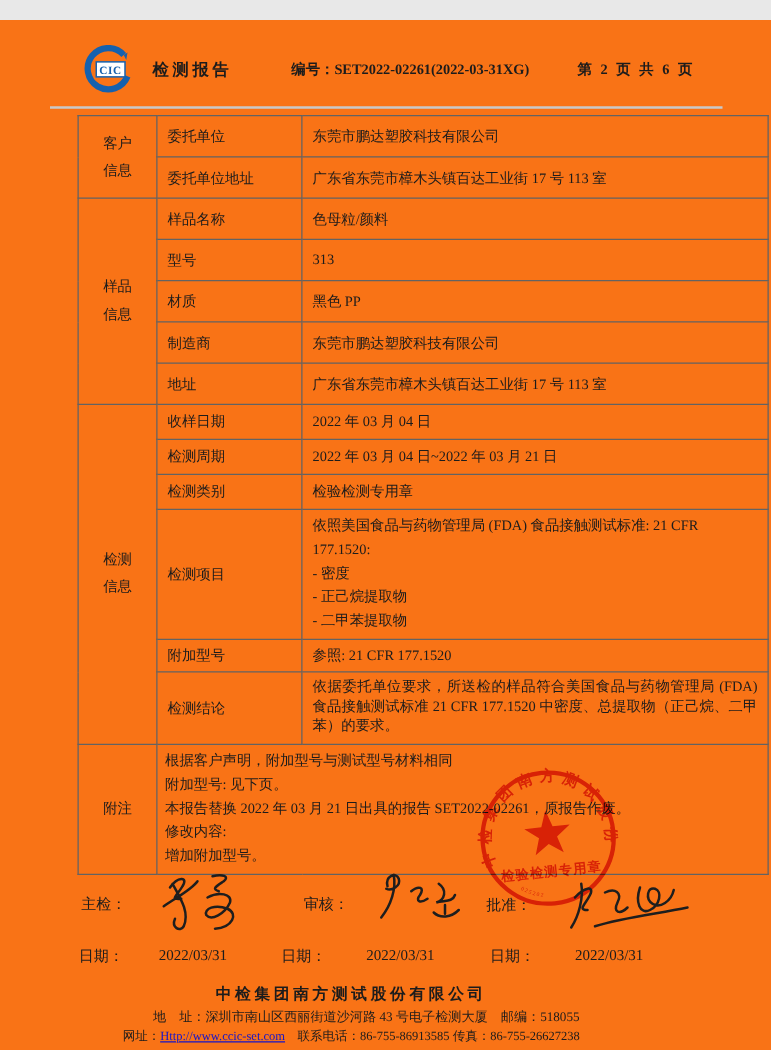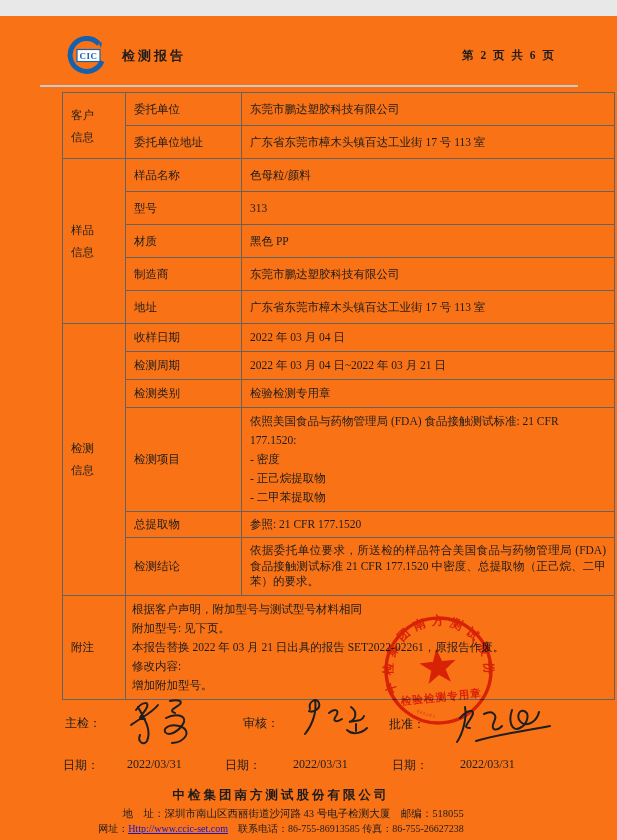--- a/index.html
+++ b/index.html
@@ -11,21 +11,21 @@
   }
   
   .logo { position:absolute; left:66px; top:20px; width:42px; height:40px; }
   .hdr-title { position:absolute; left:122px; top:31px; font-size:13px; font-weight:bold; letter-spacing:3px; }
   .hdr-no { position:absolute; left:233px; top:32px; font-size:11.5px; font-weight:bold; }
   .hdr-page { position:absolute; left:462px; top:32px; font-size:11.5px; font-weight:bold; letter-spacing:2px; }
   .hdr-rule { position:absolute; left:40px; top:69px; width:538px; height:0; border-top:2px solid #c9c9c9; }
   
   table.report { position:absolute; left:62px; top:76px; width:501px; border-collapse:collapse; table-layout:fixed; }
   table.report td { border:1px solid #636363; font-size:11.5px; vertical-align:middle; padding:0 8px; overflow:hidden; }
-  td.sec { width:46px; white-space:pre-line; line-height:22px; padding:0 2px; }
+  td.sec { width:46px; text-align:center; white-space:pre-line; line-height:22px; padding:0 2px; }
   td.fld { width:99px; padding-left:10px; }
   td.val { width:356px; padding-left:12px; }
   .preline { white-space:pre-line; line-height:19px; padding-top:4px !important; padding-bottom:4px !important; }
   .just { text-align:justify; line-height:15.5px; padding-top:5px !important; padding-bottom:5px !important; }
   tr.h33 { height:33px; } tr.h28 { height:28px; } tr.h26 { height:26px; }
   
   .sig-label, .date-label, .date-value { position:absolute; font-size:12px; }
   .sig-svg { position:absolute; }
   .sig-svg path { fill:none; stroke:#1e1e1e; stroke-width:2; stroke-linecap:round; }
   
@@ -43,20 +43,21 @@
 
 <div class="page">
 
   <svg class="logo" viewBox="0 0 42 40">
     <path d="M 33,8 A 16.5,16.5 0 1 0 36,25" fill="none" stroke="#1661ae" stroke-width="5"></path>
     <path d="M 33,8 l 3,-2 l -1,6 z" fill="#1661ae"></path>
     <rect x="11" y="13.5" width="23" height="12" fill="#ffffff" stroke="#1661ae" stroke-width="1.2"></rect>
     <text x="22.5" y="23" text-anchor="middle" font-size="9" font-weight="bold" fill="#1661ae" font-family="Liberation Serif, serif" letter-spacing="0.5">CIC</text>
   </svg>
   <div class="hdr-title">检测报告</div>
+  <div class="hdr-no"><span>编号：</span><span>SET2022-02261(2022-03-31XG)</span></div>
   <div class="hdr-page">第 2 页 共 6 页</div>
   <div class="hdr-rule"></div>
 
   <table class="report">
 
     <tbody>
         <tr class="h33">
       <td class="sec" rowspan="2">客户
 信息</td>
       <td class="fld">委托单位</td>
@@ -106,21 +107,21 @@
     </tr>
     <tr>
       <td class="fld">检测项目</td>
       <td class="val preline">依照美国食品与药物管理局 (FDA) 食品接触测试标准: 21 CFR
 177.1520:
 - 密度
 - 正己烷提取物
 - 二甲苯提取物</td>
     </tr>
     <tr class="h26">
-      <td class="fld">总提取物</td>
+      <td class="fld">附加型号</td>
       <td class="val">参照: 21 CFR 177.1520</td>
     </tr>
     <tr>
       <td class="fld">检测结论</td>
       <td class="val just">依据委托单位要求，所送检的样品符合美国食品与药物管理局 (FDA) 食品接触测试标准 21 CFR 177.1520 中密度、总提取物（正己烷、二甲苯）的要求。</td>
     </tr>
 
     <tr>
       <td class="sec">附注</td>
       <td class="val preline" colspan="2" style="width:455px; padding-left:6px;">根据客户声明，附加型号与测试型号材料相同

